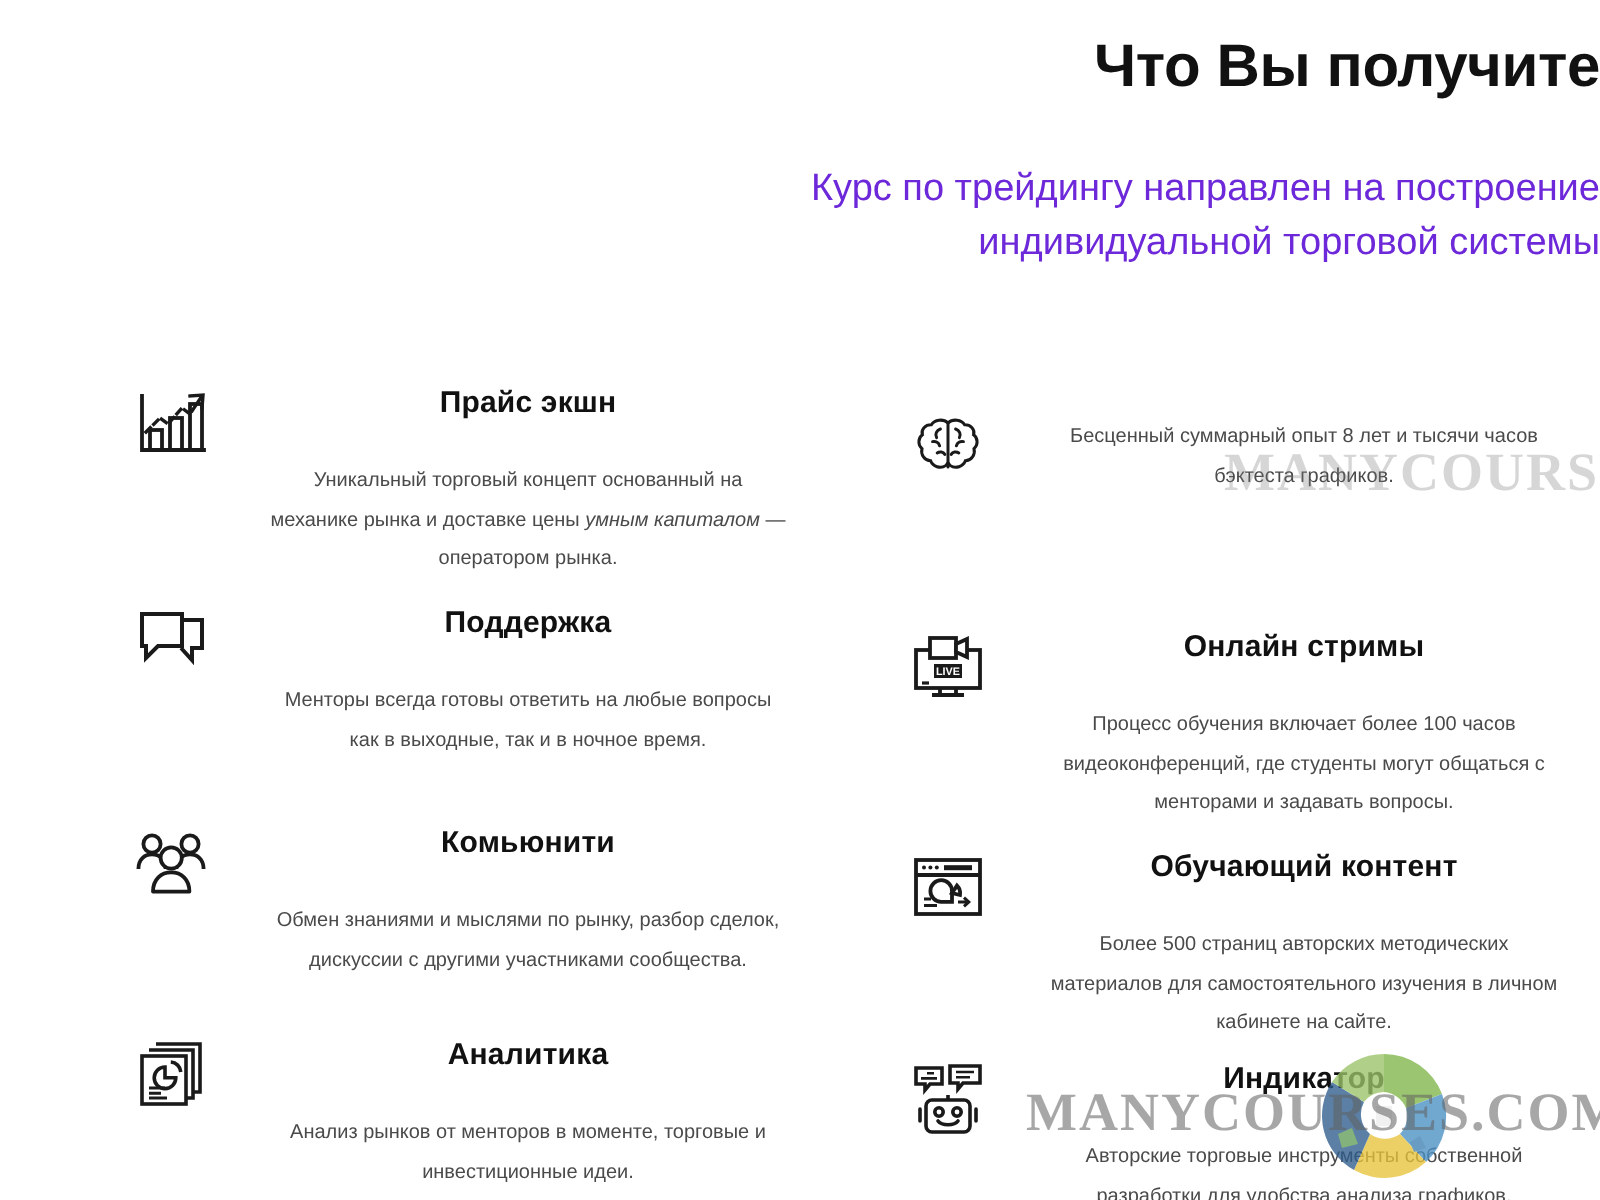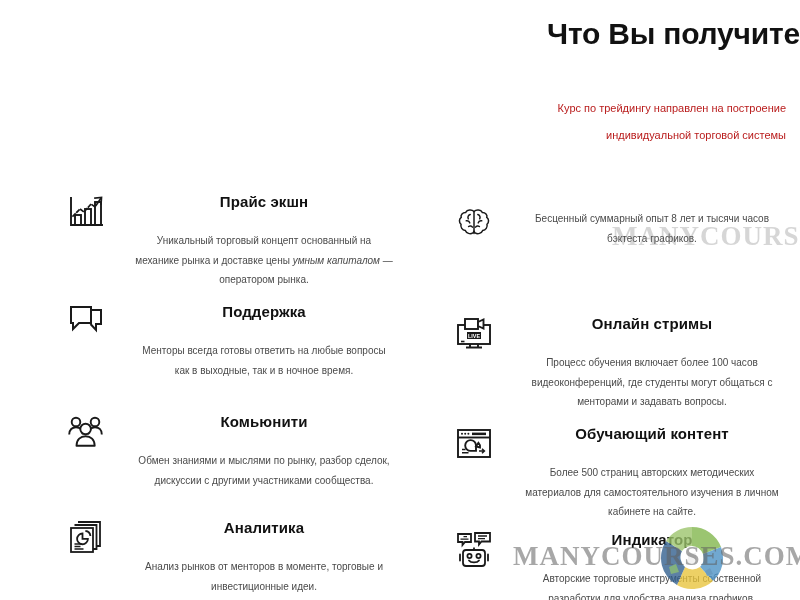--- a/index.html
+++ b/index.html
@@ -29,25 +29,25 @@
   }
   .page-title {
     font-size: 30px;
     font-weight: bold;
     letter-spacing: -0.2px;
     color: #111111;
     margin: 0;
     line-height: 1.2;
   }
   .subtitle {
-    margin: 14px;
+    margin: 0;
     padding-top: 29px;
-    font-size: 11px;
+    font-size: 19px;
     line-height: 27px;
-    color: #b91c1c;
+    color: #6d28d9;
     font-weight: 400;
   }
   .subtitle-line {
     display: block;
   }
 
   
   .features {
     position: absolute;
     top: 190px;

